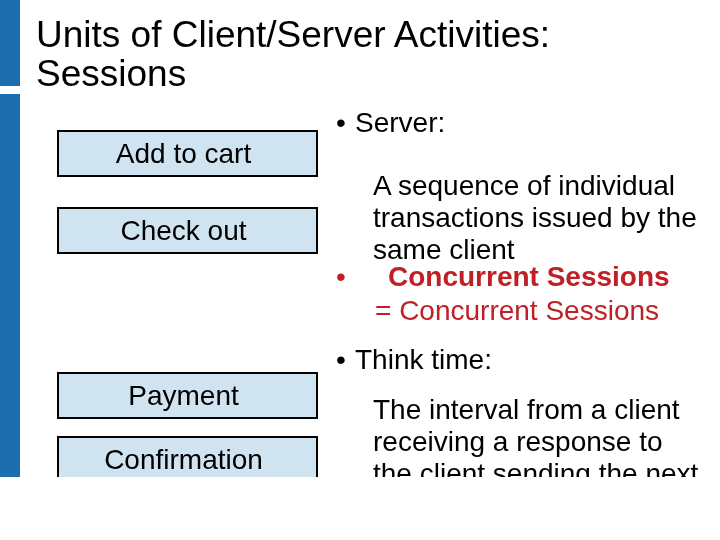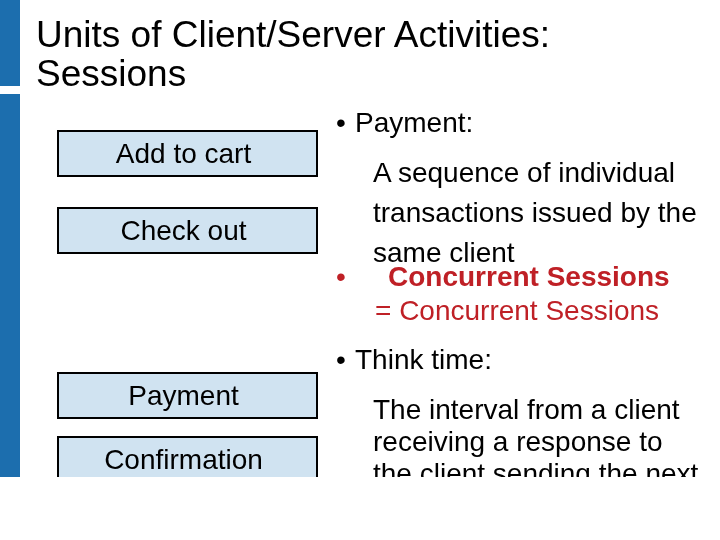--- a/index.html
+++ b/index.html
@@ -44,21 +44,21 @@
     position:absolute;left:336px;display:flex;
     font-size:28px;line-height:34px;color:var(--ink);white-space:nowrap;
   }
   .bullet-line .marker{width:19px;}
   .bullet-1{top:106px;}
   .bullet-3{top:343px;}
   .para{
     position:absolute;left:373px;
     font-size:28px;color:var(--ink);white-space:pre-line;
   }
-  .para-1{top:153px;line-height:40px;width:345px;}
+  .para-1{top:170px;line-height:32px;width:345px;}
   .para-2{top:394px;line-height:32px;width:345px;}
   .bullet-red{
     position:absolute;left:336px;top:260px;display:flex;
     font-size:28px;line-height:34px;color:var(--red);
   }
   .bullet-red .marker{width:39px;}
   .red-l1{margin-left:13px;white-space:nowrap;font-weight:bold;}
   .red-l2{white-space:nowrap;}
   .page-number{
     position:absolute;left:38px;top:509px;
@@ -110,21 +110,21 @@
     <div class="cell-r"></div>
   </div>
   <div class="pbox b5">
     <div class="cell-l"></div>
     <div class="cell-m">Confirmation</div>
     <div class="cell-r"></div>
   </div>
 
   <div class="bullet-line bullet-1">
     <span class="marker">•</span>
-    <span>Payment:</span>
+    <span>Server:</span>
   </div>
 
   <div class="para para-1">A sequence of individual
 transactions issued by the
 same client</div>
 
   <div class="bullet-red">
     <span class="marker">•</span>
     <div>
       <div class="red-l1">Concurrent Sessions</div>

